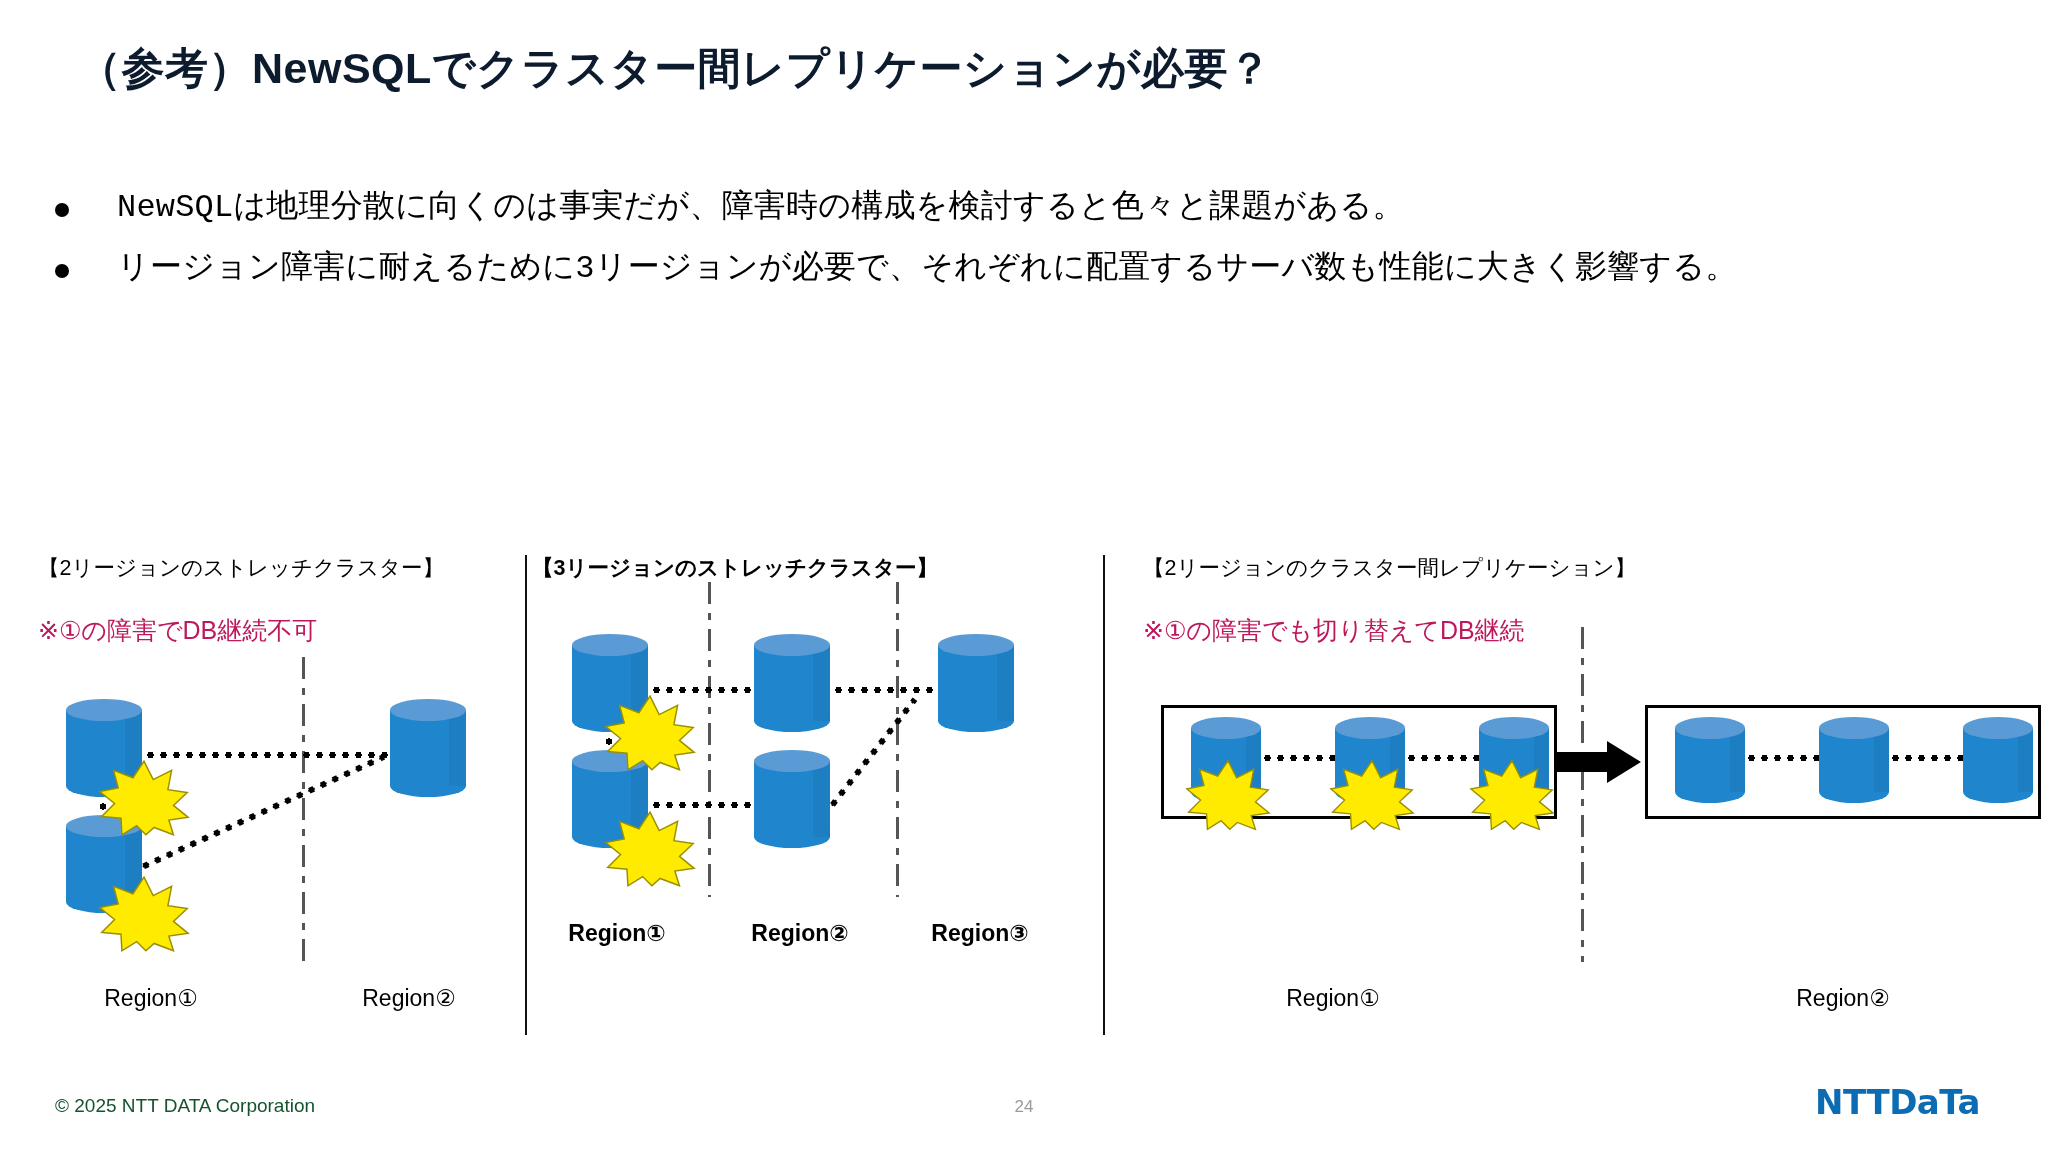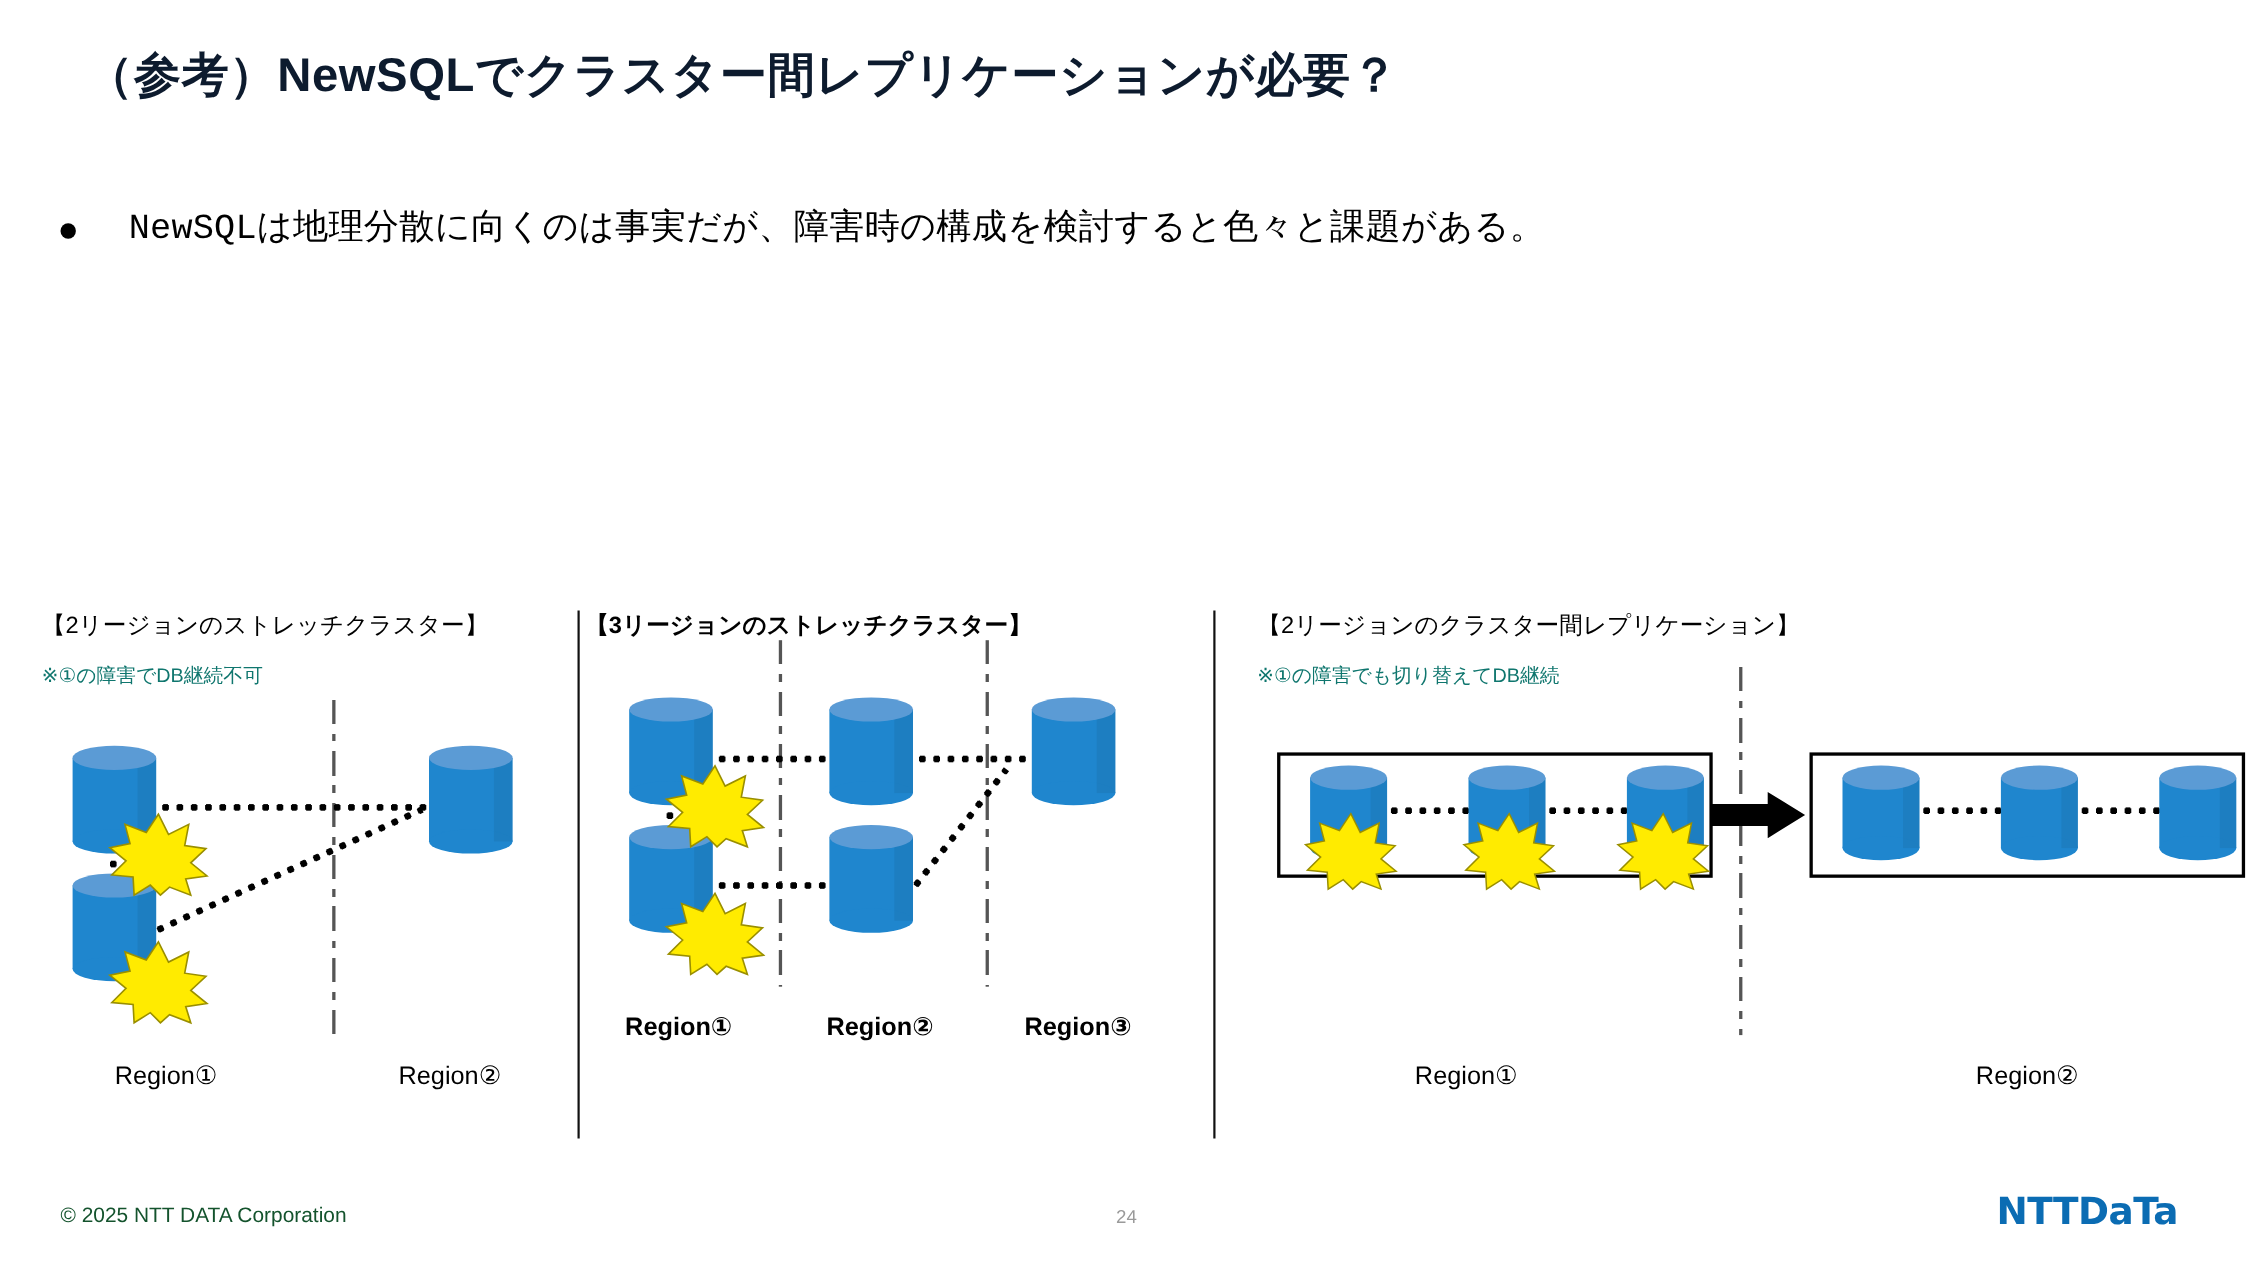--- a/index.html
+++ b/index.html
@@ -73,23 +73,23 @@
   .panel.p2{left:532px;width:525px;font-weight:bold;}
   .panel.p3{left:1143px;width:890px;}
 
   .panel-head{
     font-size:21.5px;
     color:#000;
     line-height:1.25;
     white-space:nowrap;
   }
   .panel-sub{
-    font-size:18px;
-    color:#0f766e;
-    margin-top:20px;
+    font-size:25px;
+    color:#be185d;
+    margin-top:32px;
     white-space:nowrap;
   }
   .panel.p2 .panel-sub{padding-left:14px;}
 
   .stage{position:relative;width:100%;}
 
   
   .cyl{position:absolute;}
   .cyl .body{
     position:absolute;left:0;top:11px;
@@ -190,20 +190,24 @@
 
   <div class="title">（参考）NewSQLでクラスター間レプリケーションが必要？</div>
 
   <div class="bullets">
 
     <div class="bullet-row">
       <div class="bullet-dot"></div>
       <div class="bullet-text">NewSQLは地理分散に向くのは事実だが、障害時の構成を検討すると色々と課題がある。</div>
     </div>
 
+    <div class="bullet-row">
+      <div class="bullet-dot"></div>
+      <div class="bullet-text" style="max-width:1760px;">リージョン障害に耐えるために3リージョンが必要で、それぞれに配置するサーバ数も性能に大きく影響する。</div>
+    </div>
 
 
   </div>
 
   <div class="panels">
 
     <div class="vline v1"></div>
     <div class="vline v2"></div>
 
     <div class="panel p1">

